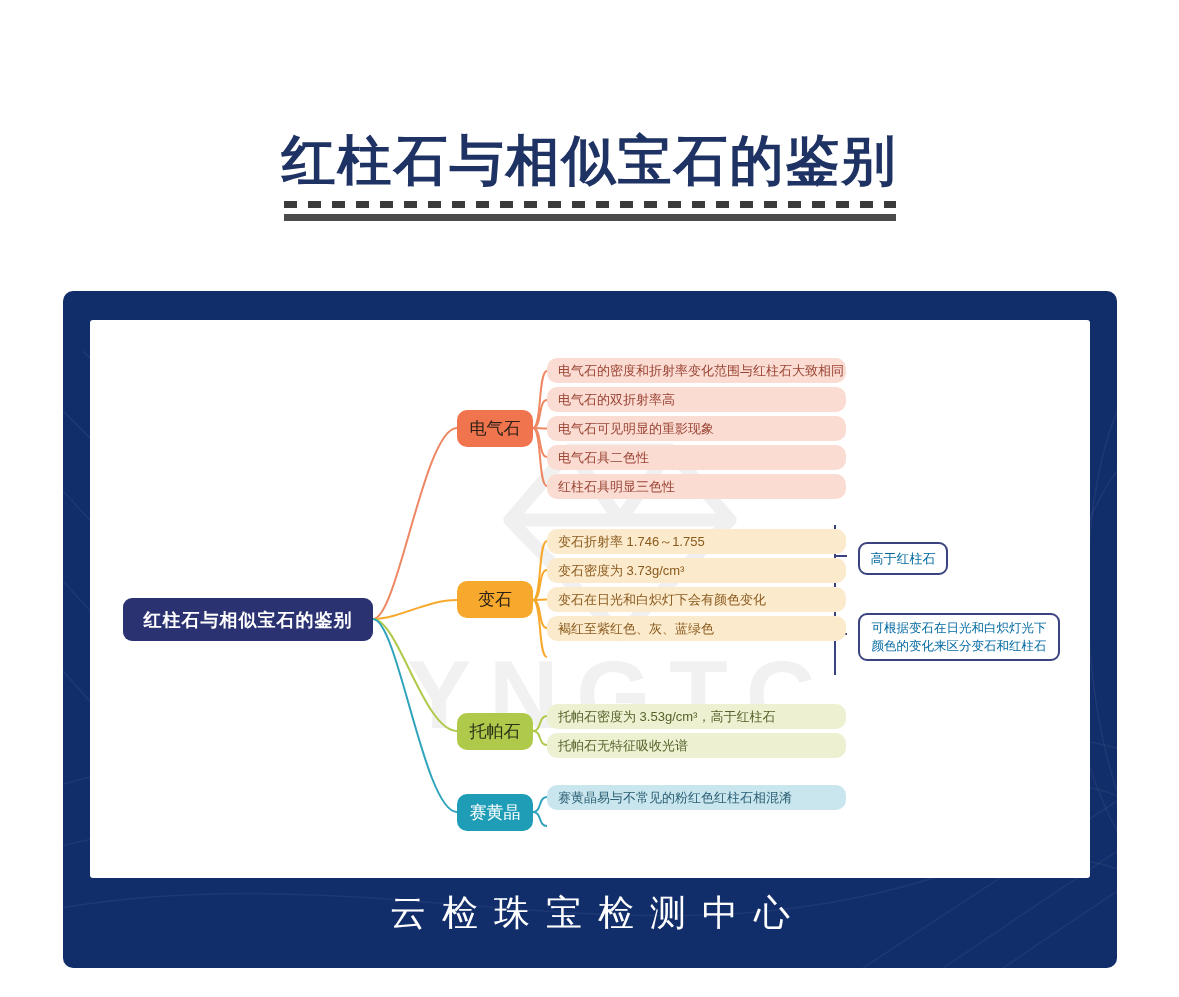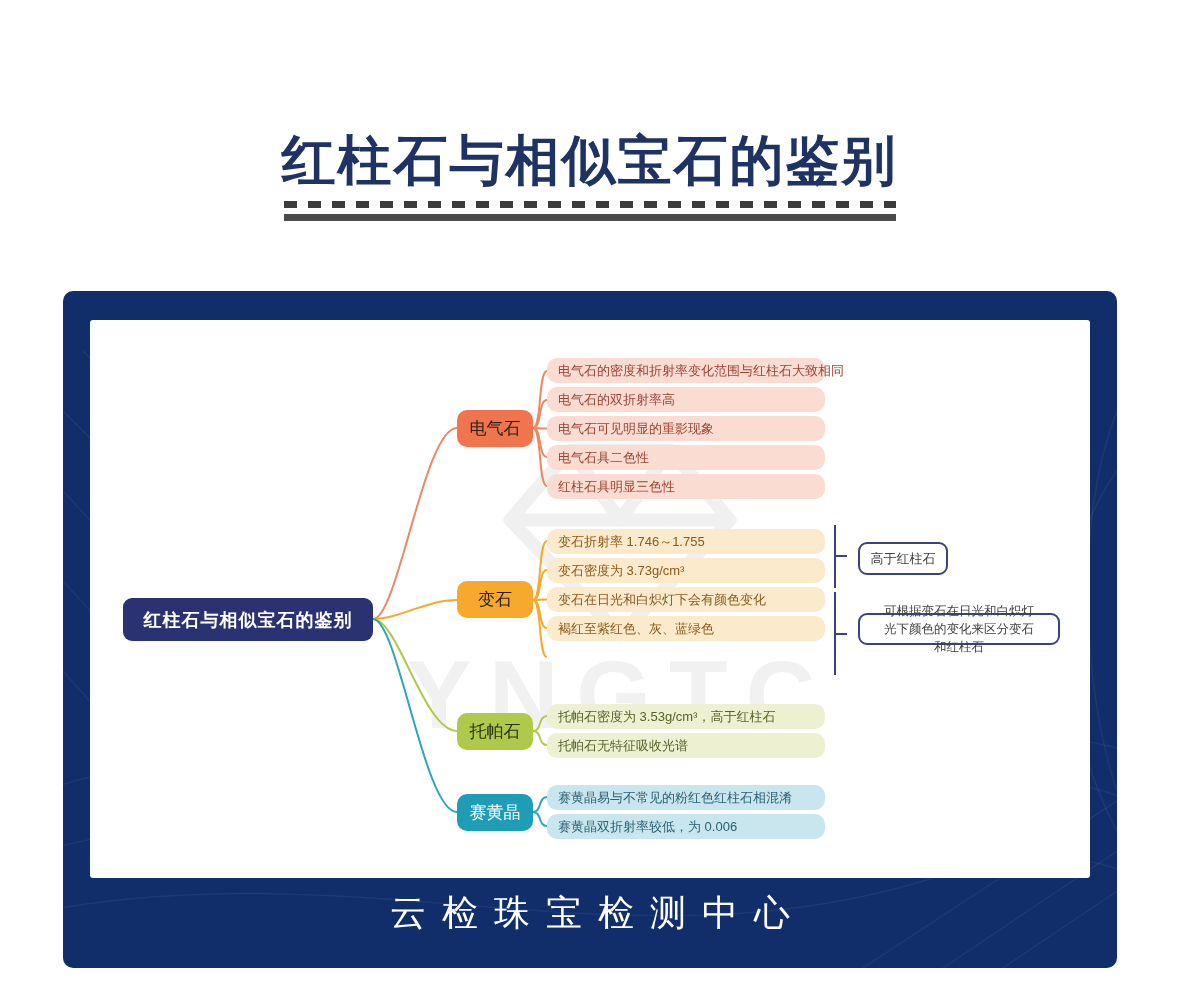--- a/index.html
+++ b/index.html
@@ -26,32 +26,32 @@
   .root{position:absolute;left:33px;top:278px;width:250px;height:43px;
     background:#2A3272;color:#fff;border-radius:9px;display:flex;align-items:center;
     justify-content:center;font-size:18px;font-weight:700;letter-spacing:1px;}
   .bnode{position:absolute;left:367px;width:76px;height:37px;border-radius:10px;
     display:flex;align-items:center;justify-content:center;font-weight:400;font-size:17px;}
   .n-b0{top:90px;background:#F0744E;color:#2b2118;}
   .n-b1{top:261px;background:#F6A92C;color:#2b2118;}
   .n-b2{top:393px;background:#AFC94B;color:#2b3118;}
   .n-b3{top:474px;background:#1F9DB7;color:#ffffff;}
 
-  .item{position:absolute;left:457px;width:278px;height:25px;border-radius:10px;
+  .item{position:absolute;left:457px;width:299px;height:25px;border-radius:10px;
     font-size:13px;line-height:25px;padding-left:11px;box-sizing:border-box;white-space:nowrap;}
   .i-b0{background:#FBDCD3;color:#9A4434;}
   .i-b1{background:#FBEACB;color:#8A5A1E;}
   .i-b2{background:#EDF1D2;color:#55622A;}
   .i-b3{background:#C9E6EE;color:#2B5F74;}
 
-  .ann{position:absolute;border:2px solid #3A4380;color:#404040;border-radius:9px;
+  .ann{position:absolute;border:2px solid #3A4380;color:#0369a1;border-radius:9px;
     background:#fff;display:flex;align-items:center;justify-content:center;text-align:center;}
   .ann1{left:768px;top:222px;width:86px;height:29px;font-size:13px;}
-  .ann2{left:768px;top:293px;width:202px;height:32px;font-size:12.5px;line-height:1.45;
-    padding:2px 18px;box-sizing:border-box;}
+  .ann2{left:768px;top:293px;width:202px;height:48px;font-size:12.5px;line-height:1.45;
+    padding:2px 6px;box-sizing:border-box;}
 
   
   .footer-cn{position:absolute;left:0;right:0;top:598px;text-align:center;color:#ffffff;
     font-size:36px;font-weight:500;letter-spacing:16px;text-indent:16px;}
   .footer-en{position:absolute;left:0;right:0;top:640px;text-align:center;
     color:rgba(255,255,255,0.82);font-size:10px;font-weight:600;
     letter-spacing:5px;word-spacing:16px;text-indent:5px;}
 </style>
 </head>
 <body>
@@ -143,21 +143,20 @@
 
       <div class="item i-b1" style="top:209px">变石折射率 1.746～1.755</div>
       <div class="item i-b1" style="top:238px">变石密度为 3.73g/cm³</div>
       <div class="item i-b1" style="top:267px">变石在日光和白炽灯下会有颜色变化</div>
       <div class="item i-b1" style="top:296px">褐红至紫红色、灰、蓝绿色</div>
 
       <div class="item i-b2" style="top:384px">托帕石密度为 3.53g/cm³，高于红柱石</div>
       <div class="item i-b2" style="top:413px">托帕石无特征吸收光谱</div>
 
       <div class="item i-b3" style="top:465px">赛黄晶易与不常见的粉红色红柱石相混淆</div>
-      <div class="item i-b3" style="top:494px">赛黄晶双折射率较低，为 0.006</div>
 
       <div class="ann ann1">高于红柱石</div>
       <div class="ann ann2">可根据变石在日光和白炽灯光下颜色的变化来区分变石和红柱石</div>
 
     </div>
 
     <div class="footer-cn">云检珠宝检测中心</div>
 
   </div>
 </div>

